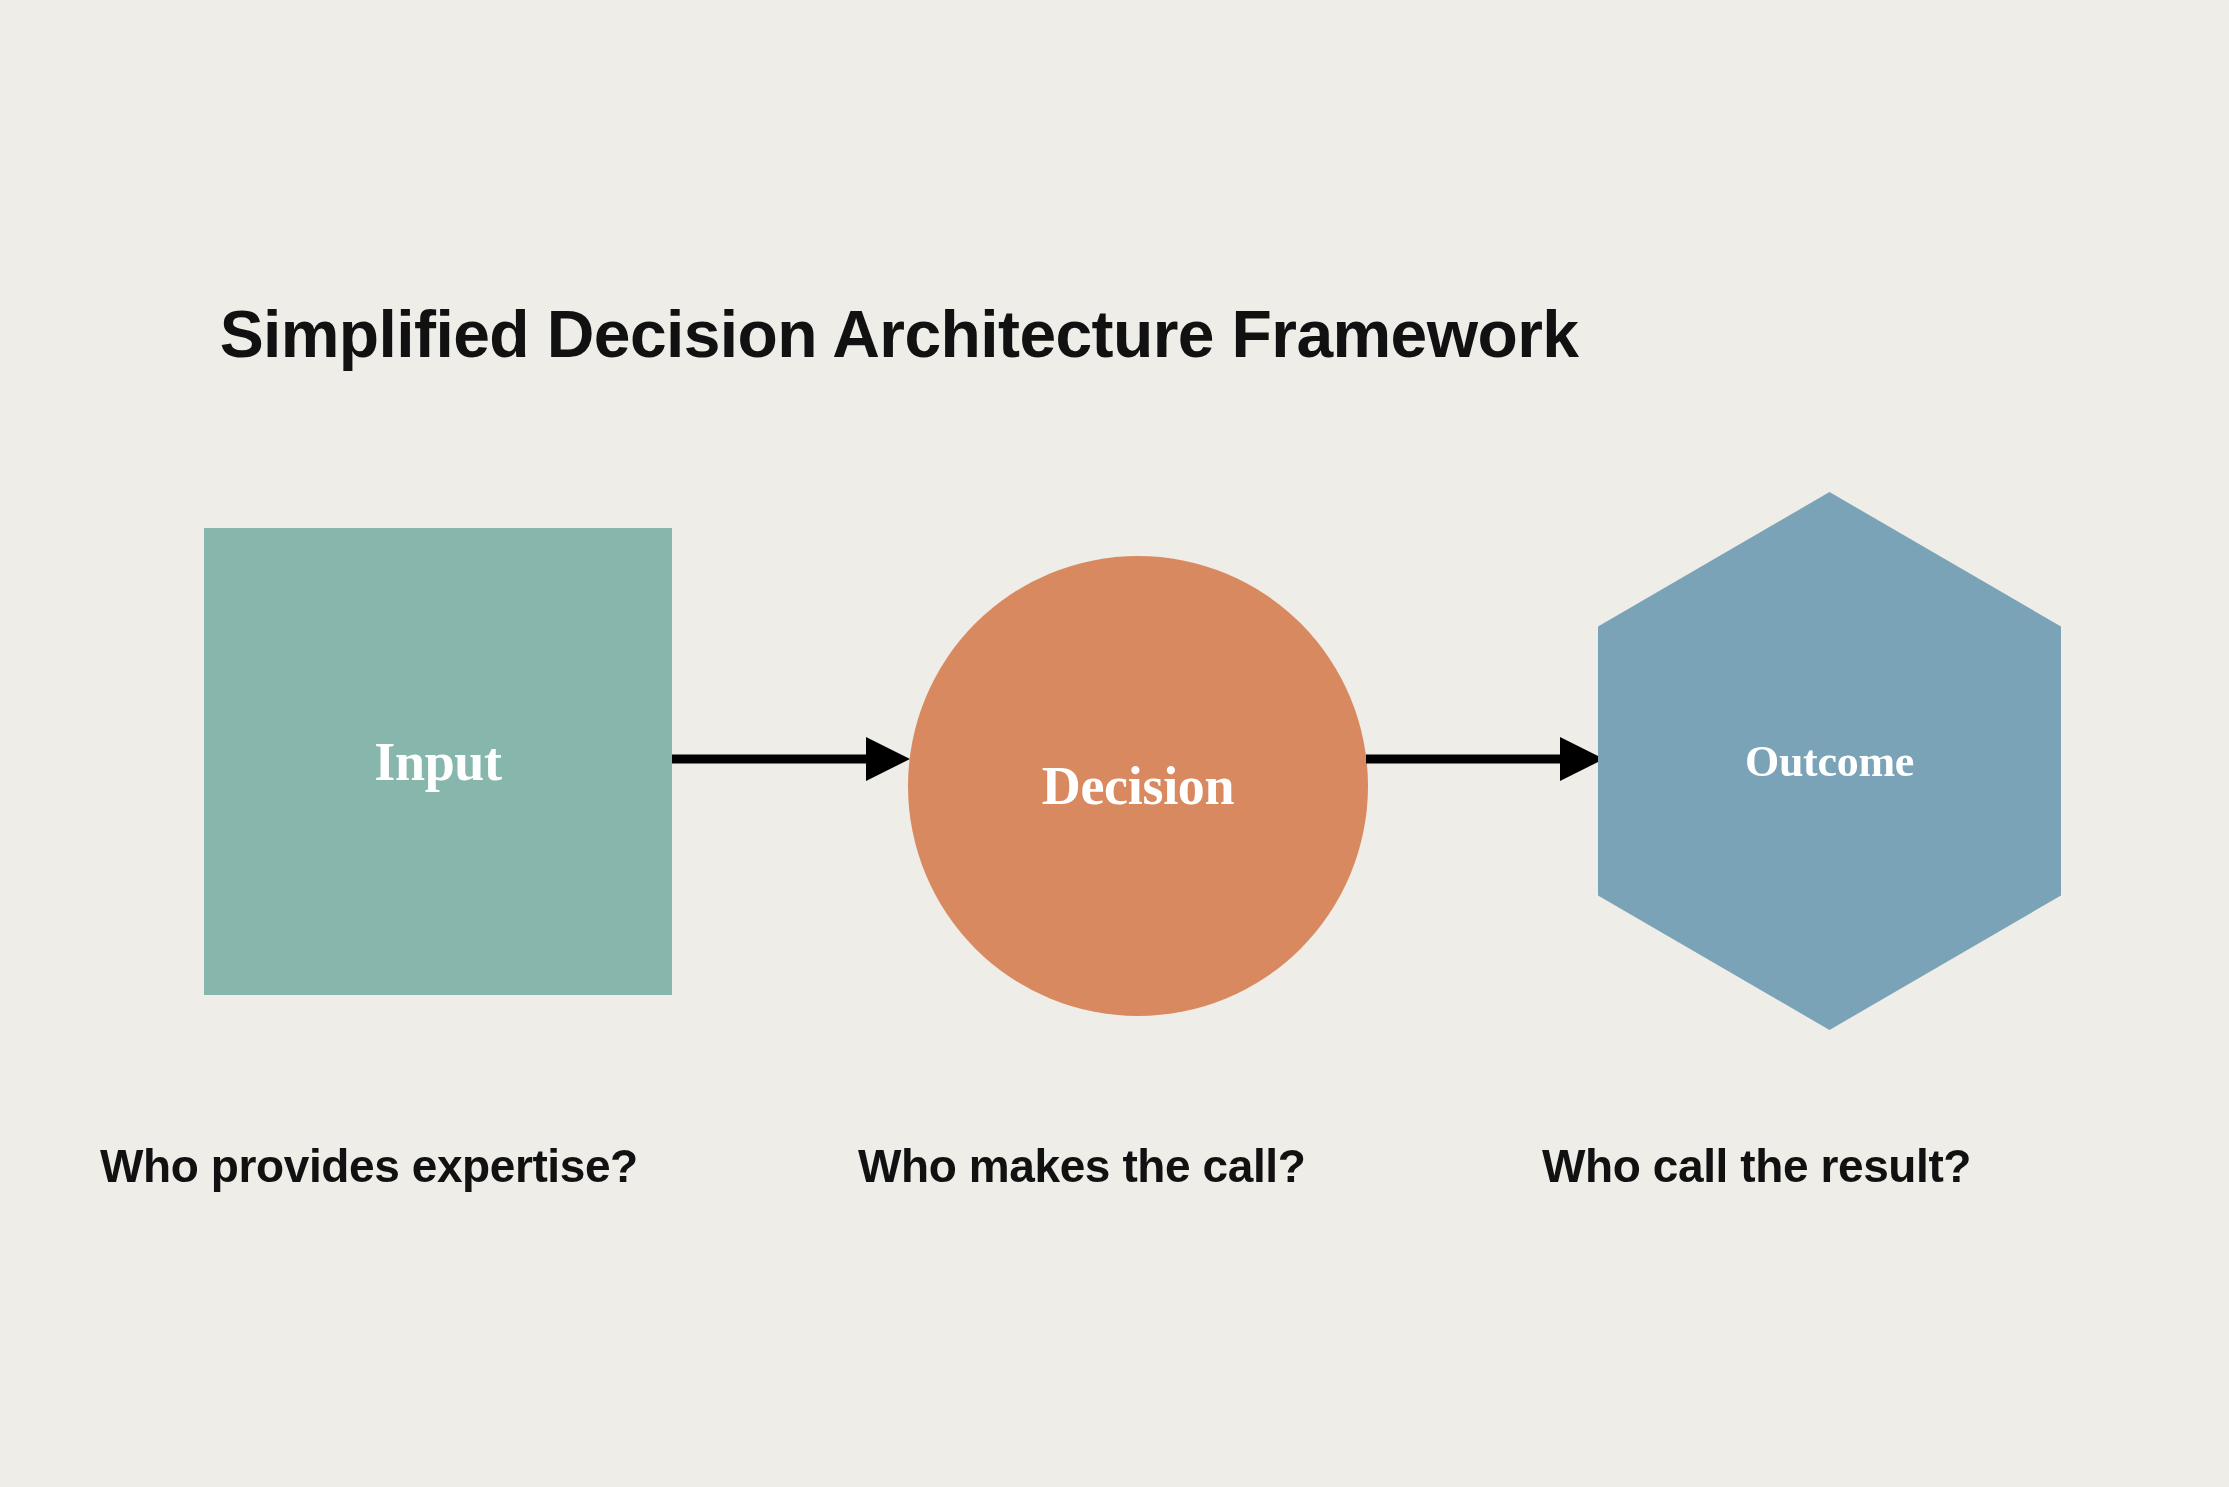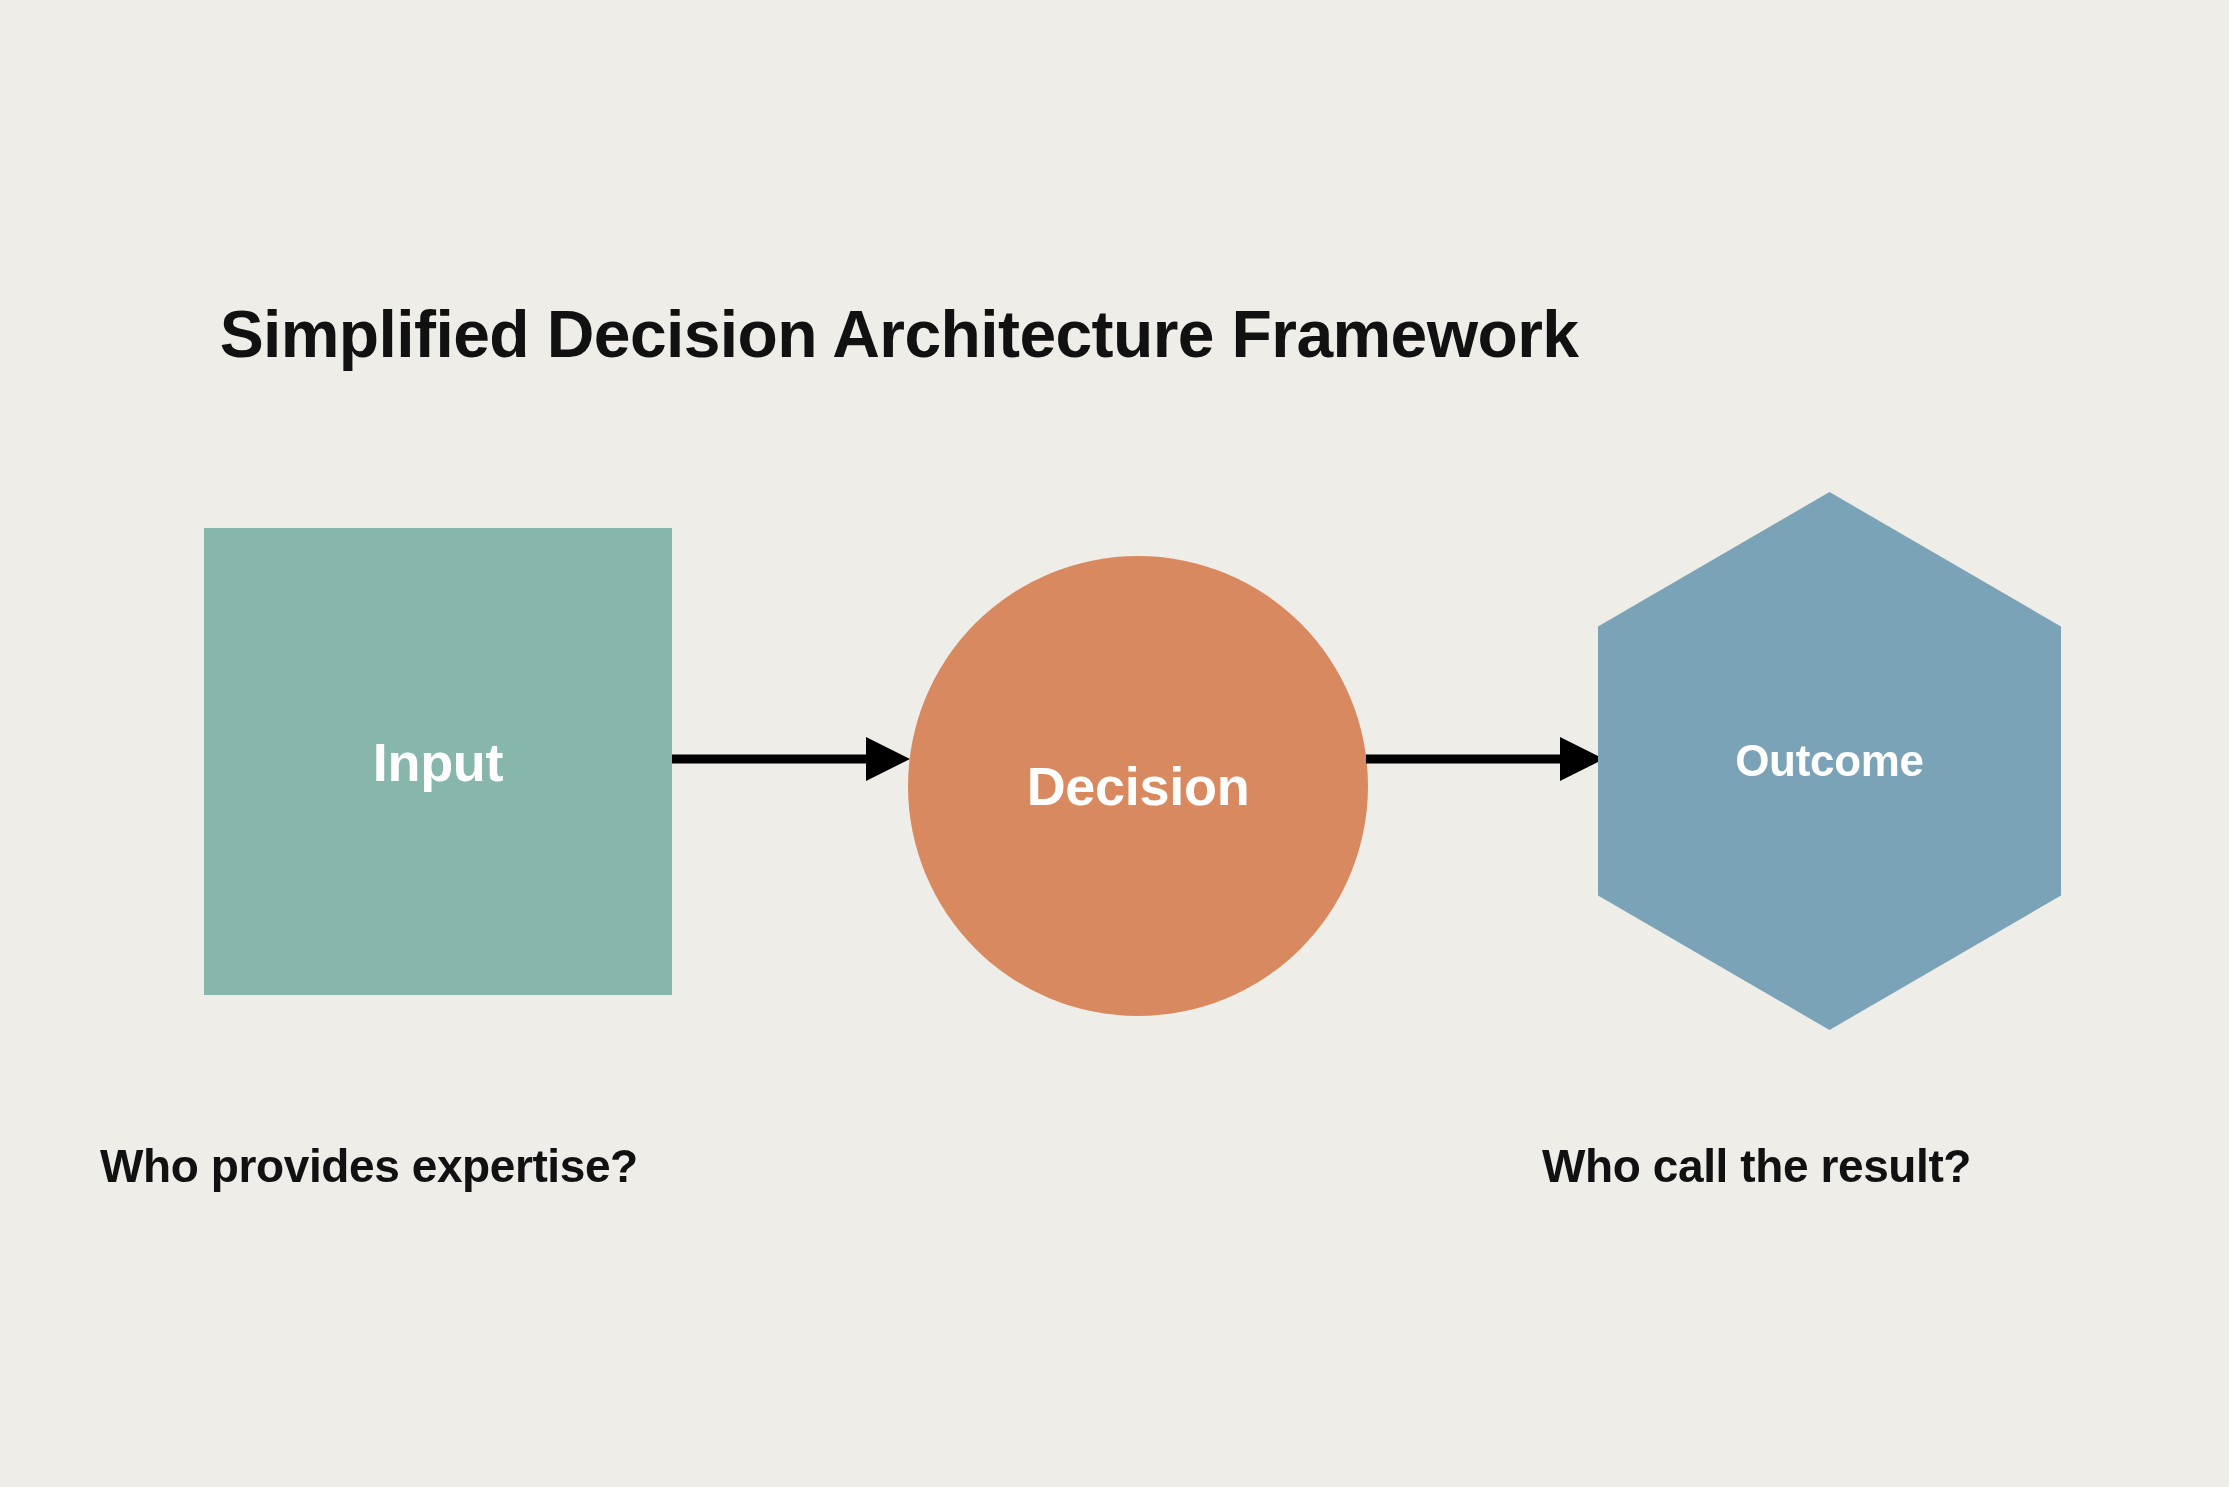--- a/index.html
+++ b/index.html
@@ -48,20 +48,21 @@
     height: 100%;
     display: flex;
     align-items: center;
     justify-content: center;
     color: #ffffff;
     font-size: 54px;
     font-weight: bold;
     letter-spacing: -0.3px;
     white-space: nowrap;
     pointer-events: none;
+    font-family: Liberation Serif, serif;
   }
 
   
   #node-input {
     left: 204px;
     top: 528px;
     width: 468px;
     height: 467px;
     background: #87b7ac;
   }
@@ -150,16 +151,17 @@
     <polygon points="198,7 242,29 198,51" fill="#000000"></polygon>
   </svg>
 
   <div class="node" id="node-outcome">
     <div class="hex-shape"></div>
     <div class="node-label">Outcome</div>
   </div>
 
   <div class="caption" id="caption-input">Who provides expertise?</div>
 
+  <div class="caption" id="caption-decision">Who makes the call?</div>
 
   <div class="caption" id="caption-outcome">Who call the result?</div>
 
 </div>
 
 </body></html>

